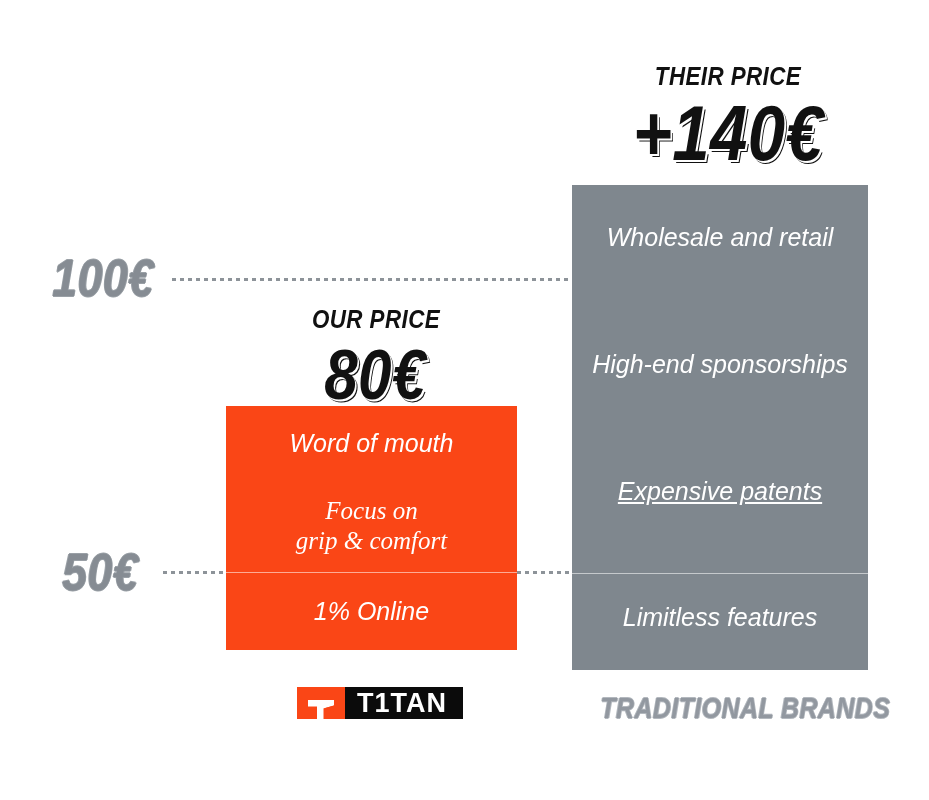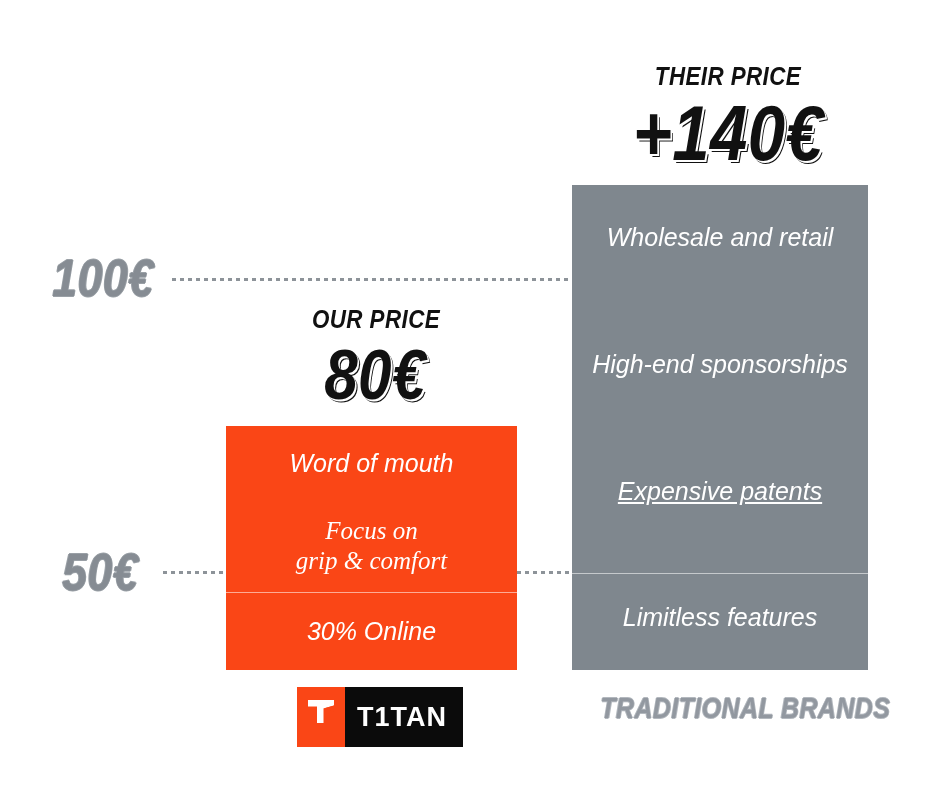--- a/index.html
+++ b/index.html
@@ -100,21 +100,21 @@
     right: 0;
     height: 1px;
     background: rgba(255,255,255,0.55);
   }
 
   
   .logo {
     position: absolute;
     display: flex;
     align-items: stretch;
-    height: 60px;
+    height: 32px;
   }
   .logo-mark {
     width: 48px;
     background: #FA4616;
     position: relative;
   }
   .logo-wordmark {
     background: #0b0b0b;
     display: flex;
     align-items: center;
@@ -161,25 +161,25 @@
 <div class="price-amount display" id="our-price-amount" style="left:265px; top:340px; width:220px; text-align:center;">80€</div>
 
 <div class="column col-theirs" style="left:572px; top:185px; width:296px; height:485px;">
   <div class="cell" style="flex:1 1 0;">Wholesale and retail</div>
   <div class="cell" style="flex:1 1 0;text-align:right;">High-end  sponsorships</div>
   <div class="cell" style="flex:1 1 0;text-decoration:underline;">Expensive patents</div>
   <div class="cell" style="flex:1 1 0;">Limitless features</div>
   <div class="divider" style="top:388px;"></div>
 </div>
 
-<div class="column col-ours" style="left:226px; top:426px; width:291px; height:244px;">
+<div class="column col-ours" style="left:226px; top:406px; width:291px; height:244px;">
   <div class="cell" style="flex:0 0 74px;">Word of mouth</div>
   <div class="cell" style="flex:1 1 0;font-family:Liberation Serif, serif;">Focus on
 grip &amp; comfort</div>
-  <div class="cell" style="flex:0 0 78px;">30% Online</div>
+  <div class="cell" style="flex:0 0 78px;">1% Online</div>
   <div class="divider" style="top:166px;"></div>
 </div>
 
 <div class="logo" style="left:297px; top:687px;">
   <div class="logo-mark">
     <svg width="48" height="48" viewBox="0 0 48 48" aria-hidden="true">
       <path d="M11 13 L37 13 L37 18.5 L26.5 21.5 L26.5 36 L20 36 L20 19.5 L11 19.5 Z" fill="#ffffff"></path>
       <path d="M26.5 21.5 L37 18.5 L37 25 Z" fill="#FA4616"></path>
     </svg>
   </div>

